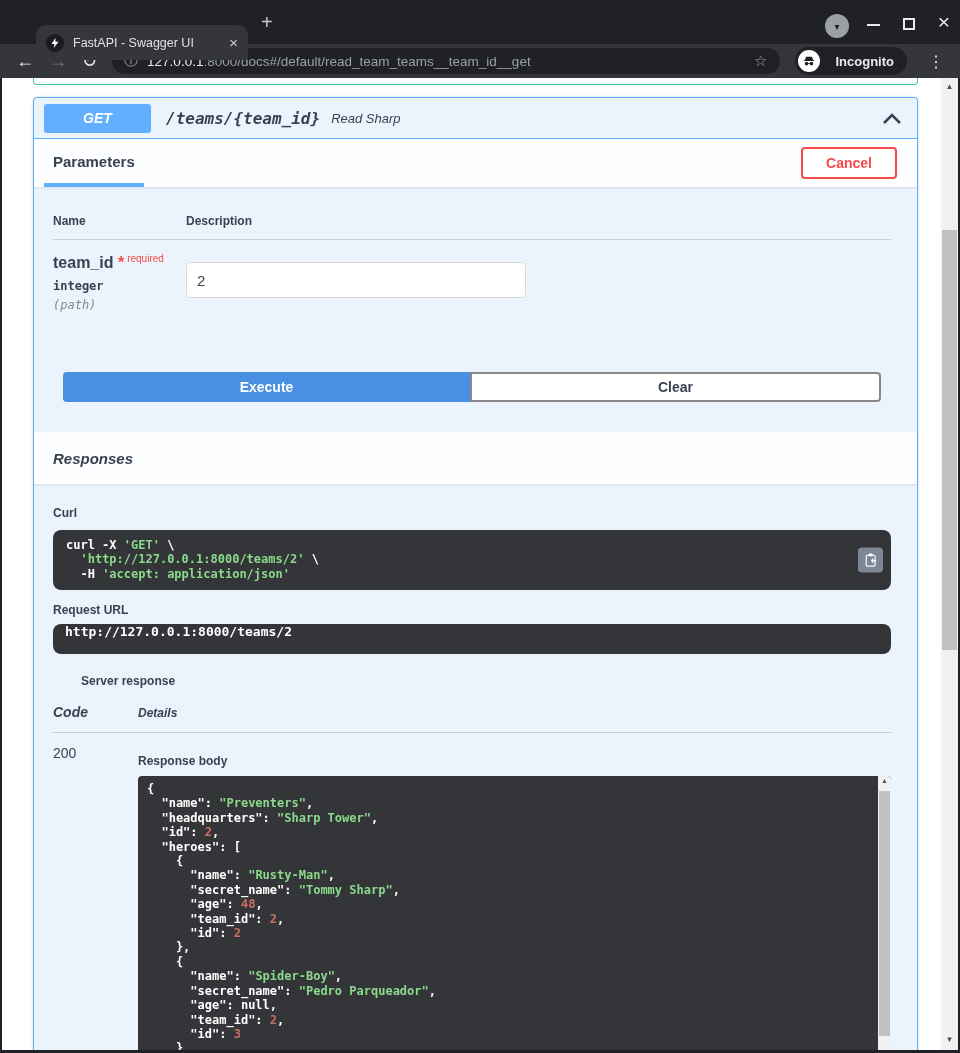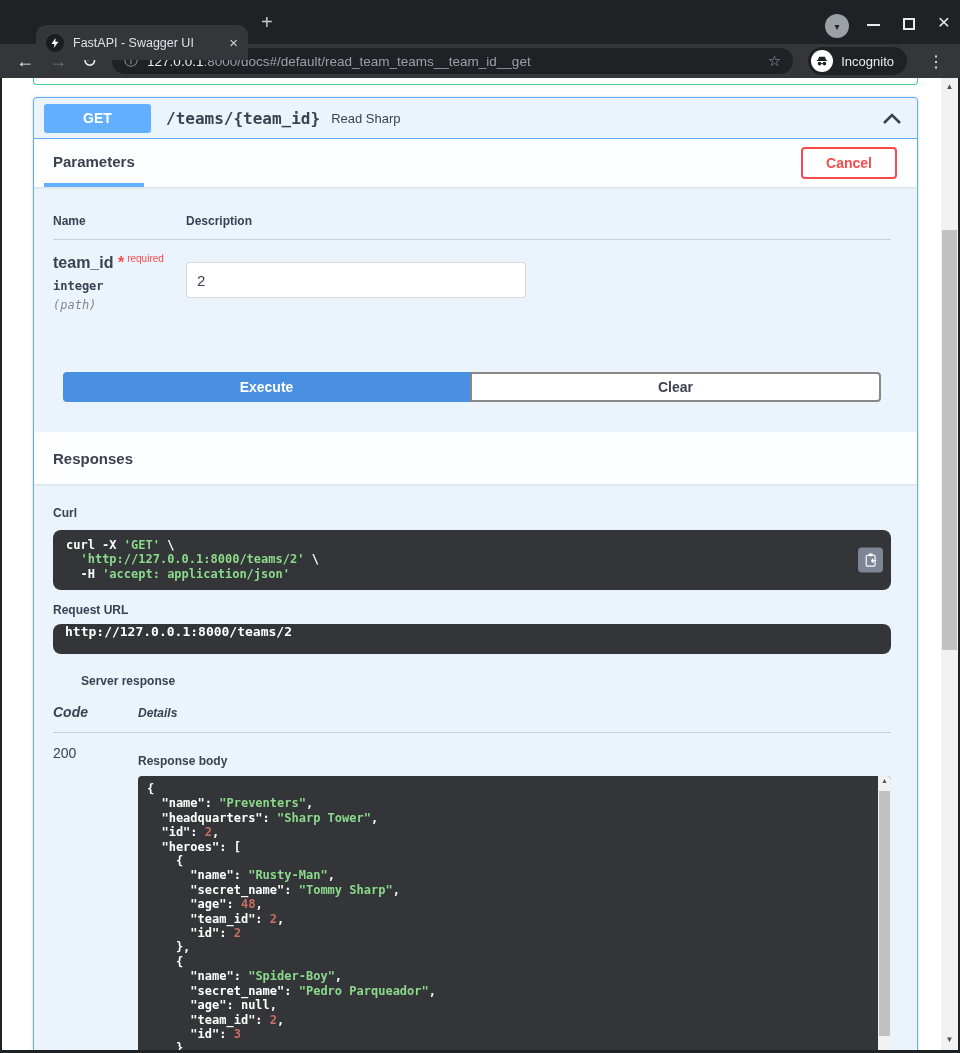--- a/index.html
+++ b/index.html
@@ -25,37 +25,37 @@
   .toolbar { height:34px; background:#35363a; display:flex; align-items:center; padding:0 10px 0 16px; gap:15px; }
   .nav-ic { color:#e8eaed; font-size:18px; line-height:1; }
   .nav-ic.disabled { color:#6e7378; }
   .omnibox { flex:1; height:26px; background:#202124; border-radius:13px; display:flex; align-items:center;
              padding:0 12px; gap:9px; min-width:0; }
   .info-ic { color:#9aa0a6; font-size:14px; }
   .url { font-size:13.5px; color:#9aa0a6; white-space:nowrap; overflow:hidden; flex:1; }
   .url .host { color:#e8eaed; }
   .star-ic { color:#9aa0a6; font-size:15px; }
   .incog-chip { height:28px; background:#202124; border-radius:14px; display:flex; align-items:center;
-                gap:8px; padding:0 13px 0 3px; }
+                gap:16px; padding:0 13px 0 3px;font-weight:bold; }
   .incog-circle { width:22px; height:22px; background:#ffffff; border-radius:50%; display:grid; place-items:center; }
   .incog-label { color:#e8eaed; font-size:13px; }
   .menu-dots { color:#e8eaed; font-size:16px; padding:0 6px; }
 
   
   .page { position:relative; height:972px; margin:0 2px; background:#ffffff; overflow:hidden; }
   .content { margin-left:31px; width:885px; }
 
   .green-sliver { height:7px; background:#fff; border:1px solid var(--green-accent,#49cc90);
                   border-top:none; border-radius:0 0 4px 4px; }
 
   .opblock { margin-top:12px; border:1px solid var(--method-get-blue,#61affe); border-radius:4px;
              background:var(--opblock-bg,#ebf4fd); box-shadow:0 0 3px rgba(0,0,0,.18); }
 
   .summary { display:flex; align-items:center; height:41px; padding:5px 10px;
-             border-bottom:1px solid var(--method-get-blue,#61affe); cursor:pointer; }
+             border-bottom:1px solid var(--method-get-blue,#61affe); cursor:pointer;font-style:italic; }
   .method-badge { background:var(--method-get-blue,#61affe); color:#fff; font-weight:bold; font-size:14px;
                   border-radius:3px; width:107px; height:29px; display:grid; place-items:center; }
   .path { font-family:"DejaVu Sans Mono",monospace; font-weight:bold; font-size:16px;
           color:var(--heading-text,#3b4151); margin-left:15px; }
   .summary-desc { font-size:13px; color:var(--heading-text,#3b4151); margin-left:11px; flex:1; }
   .chevron-btn { margin-right:5px; background:none; border:none; display:grid; place-items:center; }
 
   .section-header { display:flex; align-items:center; justify-content:space-between;
                     background:rgba(255,255,255,.85); height:48px; padding:0 20px 0 19px;
                     box-shadow:0 1px 2px rgba(0,0,0,.1); }
@@ -84,21 +84,21 @@
                  font-family:inherit; }
 
   .execute-wrapper { display:flex; margin:60px 36px 0 29px; }
   .btn-execute { flex:1; background:var(--execute-blue,#4990e2); color:#fff; font-weight:bold; font-size:14px;
                  height:30px; border:none; border-radius:4px 0 0 4px; font-family:inherit; }
   .btn-clear { flex:1; background:#fff; color:var(--heading-text,#3b4151); font-weight:bold; font-size:14px;
                height:30px; border:2px solid #888; border-radius:0 4px 4px 0; font-family:inherit; }
 
   .responses-header { margin-top:30px; height:52px; background:rgba(255,255,255,.85);
                       box-shadow:0 1px 2px rgba(0,0,0,.1); display:flex; align-items:center;
-                      padding:0 20px 0 19px; font-size:15px; font-weight:bold; color:var(--heading-text,#3b4151); }
+                      padding:0 20px 0 19px; font-size:15px; font-weight:bold; color:var(--heading-text,#3b4151);font-style:italic; }
 
   .responses-body { padding:22px 26px 20px 19px; }
   .block-label { font-size:12px; font-weight:bold; color:var(--heading-text,#3b4151); }
 
   .code-dark { background:var(--code-block-bg,#343539); border-radius:8px; }
   pre.code { font-family:"DejaVu Sans Mono",monospace; font-size:12px; font-weight:bold;
              line-height:14.4px; color:#fff; white-space:pre; }
   .tok-w { color:#ffffff; }
   .tok-s { color:var(--code-string-green,#8bd98b); }
   .tok-n { color:var(--code-number-red,#c96e62); }

